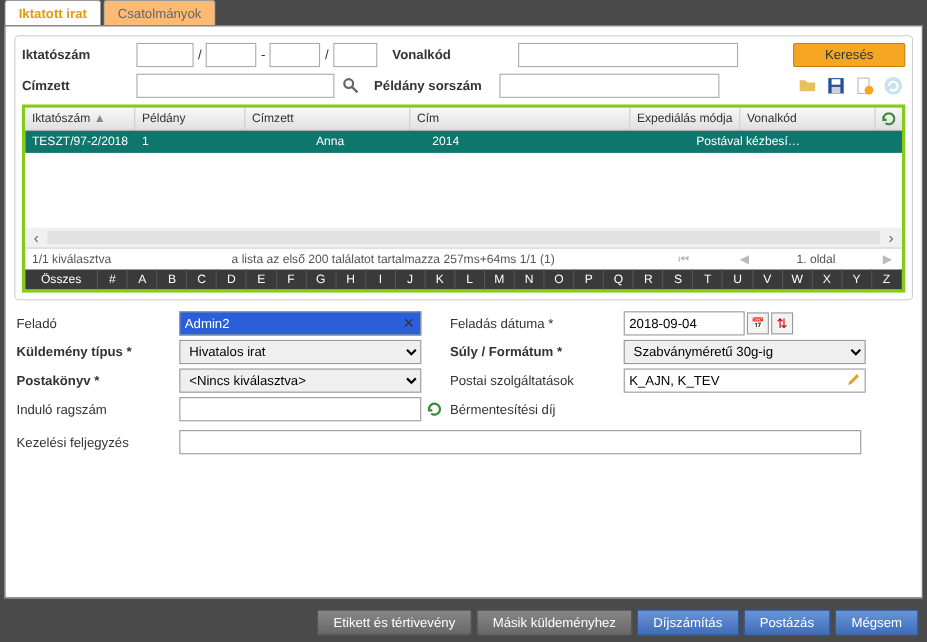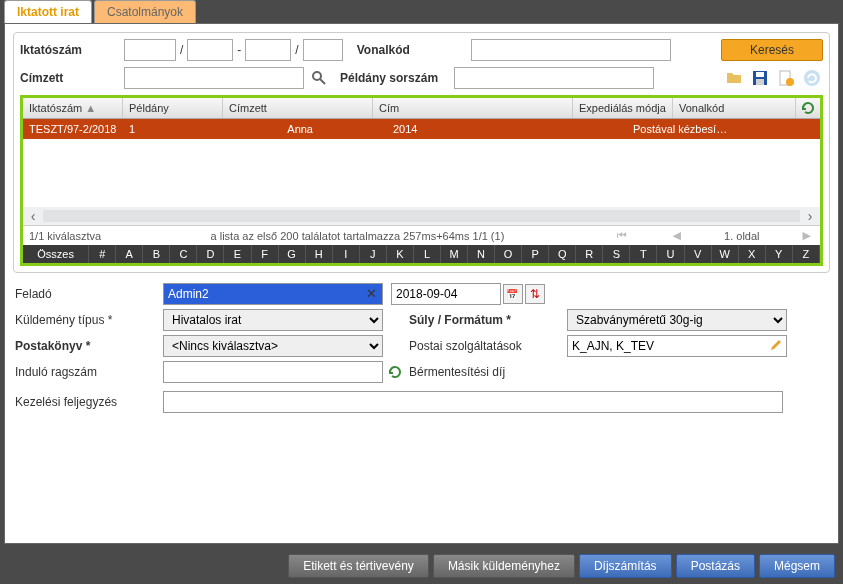--- a/index.html
+++ b/index.html
@@ -16,21 +16,21 @@
   .search-row { display: flex; align-items: center; margin-bottom: 6px; gap: 4px; }
   .label { font-size: 12px; font-weight: bold; color: #333; width: 100px; }
   .inp { border: 1px solid #aaa; height: 22px; font-size: 12px; padding: 0 4px; }
   .sep { font-size: 12px; color: #333; }
   .btn-search { background: #f5a623; border: 1px solid #c77f00; color: #333; font-size: 12px; padding: 3px 28px; cursor: pointer; border-radius: 2px; }
   .icon-btn { width: 22px; height: 22px; border: none; background: transparent; cursor: pointer; display: inline-flex; align-items: center; justify-content: center; }
 
   .table { border: 3px solid #84cc16; margin-top: 6px; }
   .thead { display: flex; background: linear-gradient(#f8f8f8,#e0e0e0); font-size: 11px; color: #333; border-bottom: 1px solid #aaa; }
   .th { padding: 4px 6px; border-right: 1px solid #ccc; }
-  .trow { display: flex; background: #c2410c; color: #fff; font-size: 11px; }
+  .trow { display: flex; background: #0f766e; color: #fff; font-size: 11px; }
   .td { padding: 4px 6px; }
   .tbody { height: 88px; background: #fff; }
   .scroll-bar { display: flex; align-items: center; background: #eef0f2; height: 18px; }
   .scroll-chev { width: 20px; text-align: center; color: #666; font-size: 14px; cursor: pointer; }
   .scroll-track { flex: 1; background: #e0e2e4; height: 12px; }
   .statusbar { display: flex; align-items: center; font-size: 11px; color: #555; padding: 3px 6px; border-top: 1px solid #ccc; gap: 40px; }
   .alpha { display: flex; background: #3a3a3a; color: #fff; font-size: 11px; }
   .alpha span { flex: 1; text-align: center; padding: 3px 0; border-right: 1px solid #555; cursor: pointer; }
   .alpha span:first-child { flex: 2.5; }
 
@@ -187,28 +187,29 @@
     </div>
   </div>
 
   <div class="form">
     <div class="form-row">
       <div class="flab">Feladó</div>
       <div class="fctl relbox">
         <input class="txtinp sel-highlight" value="Admin2" style="">
         <span class="x-clear">✕</span>
       </div>
+      <div class="flab2">Feladás dátuma *</div>
       <div class="fctl2 date-picker">
         <input class="txtinp" style="width: 110px;" value="2018-09-04">
         <span class="date-icon">📅</span>
         <span class="date-icon date-spin">⇅</span>
       </div>
     </div>
     <div class="form-row">
-      <div class="flab" style="font-weight:normal">Küldemény típus *</div>
+      <div class="flab" style="font-weight:bold">Küldemény típus *</div>
       <div class="fctl"><select class="sel"><option>Hivatalos irat</option></select></div>
       <div class="flab2" style="font-weight:bold">Súly / Formátum *</div>
       <div class="fctl2"><select class="sel"><option>Szabványméretű 30g-ig</option></select></div>
     </div>
     <div class="form-row">
       <div class="flab" style="font-weight:bold">Postakönyv *</div>
       <div class="fctl"><select class="sel"><option>&lt;Nincs kiválasztva&gt;</option></select></div>
       <div class="flab2">Postai szolgáltatások</div>
       <div class="fctl2 relbox">
         <input class="txtinp" value="K_AJN, K_TEV" style="">

